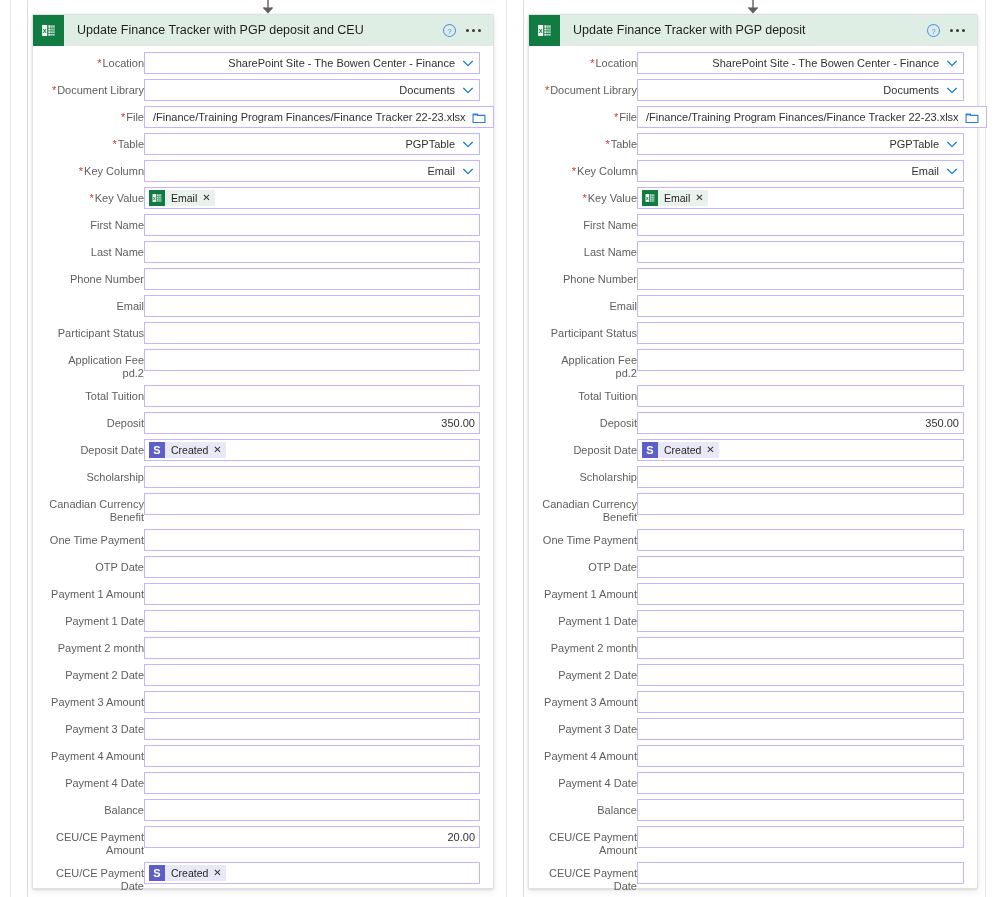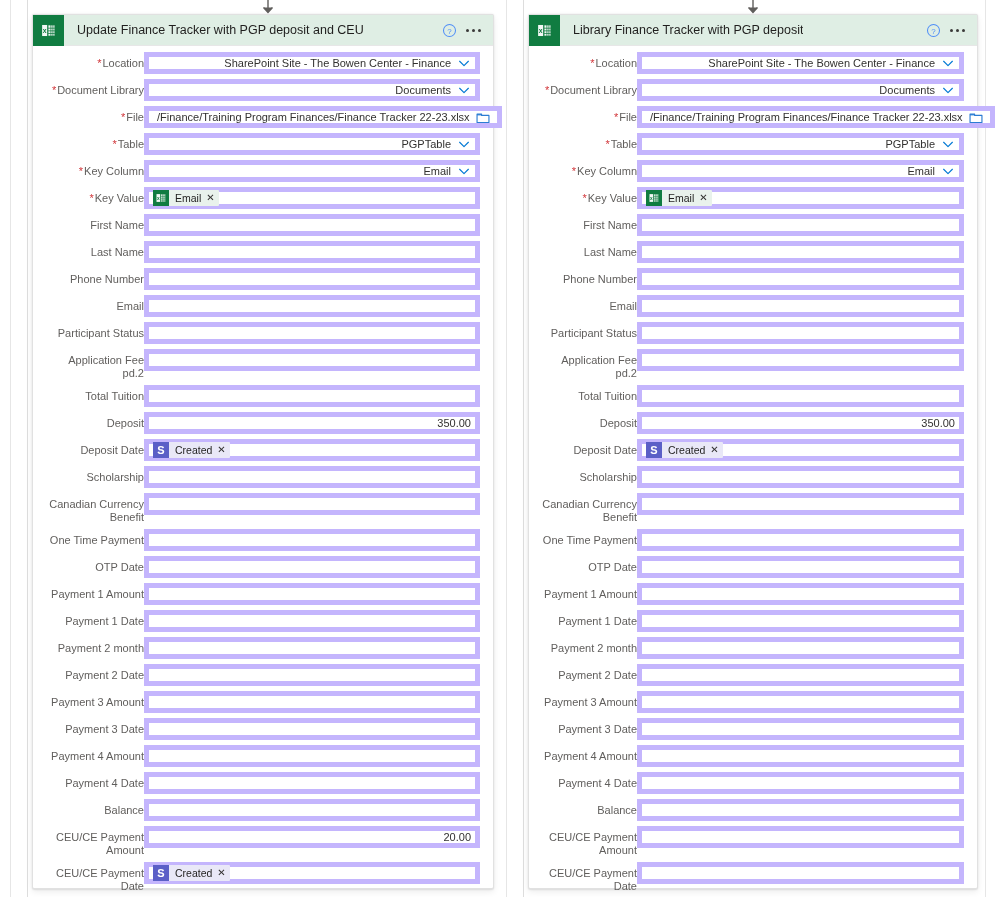--- a/index.html
+++ b/index.html
@@ -123,21 +123,21 @@
   }
   #card-right .field-label { width: 95px; flex: 0 0 95px; }
   .req-star {
     color: #d13438;
     font-size: 11px;
     margin-right: 1px;
   }
   .field-control {
     flex: 1 1 auto;
     height: 22px;
-    border: 5px solid #c4b5fd;
+    border: 1px solid #c4b5fd;
     background: #ffffff;
     display: flex;
     align-items: center;
     padding: 0 4px 0 8px;
     position: relative;
   }
   .field-value {
     font-size: 11px;
     color: #323130;
     white-space: nowrap;
@@ -473,21 +473,21 @@
       <div class="card-header">
         <div class="app-icon">
           <svg width="17" height="17" viewBox="0 0 20 20">
             <rect x="2.5" y="3.5" width="6" height="13" fill="#ffffff" opacity="0.95"></rect>
             <rect x="9.5" y="3.5" width="8" height="13" fill="#ffffff" opacity="0.95"></rect>
             <path d="M9.5 3.5 h8 v13 h-8 z" fill="none" stroke="#107c41" stroke-width="0.8"></path>
             <path d="M9.5 7.3 h8 M9.5 10.4 h8 M9.5 13.5 h8 M12.8 3.5 v13 M15.2 3.5 v13" stroke="#107c41" stroke-width="0.9"></path>
             <text x="5.5" y="13" font-family="Liberation Sans, sans-serif" font-size="8" font-weight="bold" fill="#107c41" text-anchor="middle">x</text>
           </svg>
         </div>
-        <div class="card-title">Library Finance Tracker with PGP deposit</div>
+        <div class="card-title">Update Finance Tracker with PGP deposit</div>
         <div class="header-actions">
           <div class="help-icon">
             <svg width="15" height="15" viewBox="0 0 16 16">
               <circle cx="8" cy="8" r="6.4" fill="none" stroke="#4f8ef7" stroke-width="1.1"></circle>
               <text x="8" y="11.4" font-family="Liberation Sans, sans-serif" font-size="8.5" fill="#4f8ef7" text-anchor="middle">?</text>
             </svg>
           </div>
           <div class="ellipsis-btn">
             <i></i>
             <i></i>

